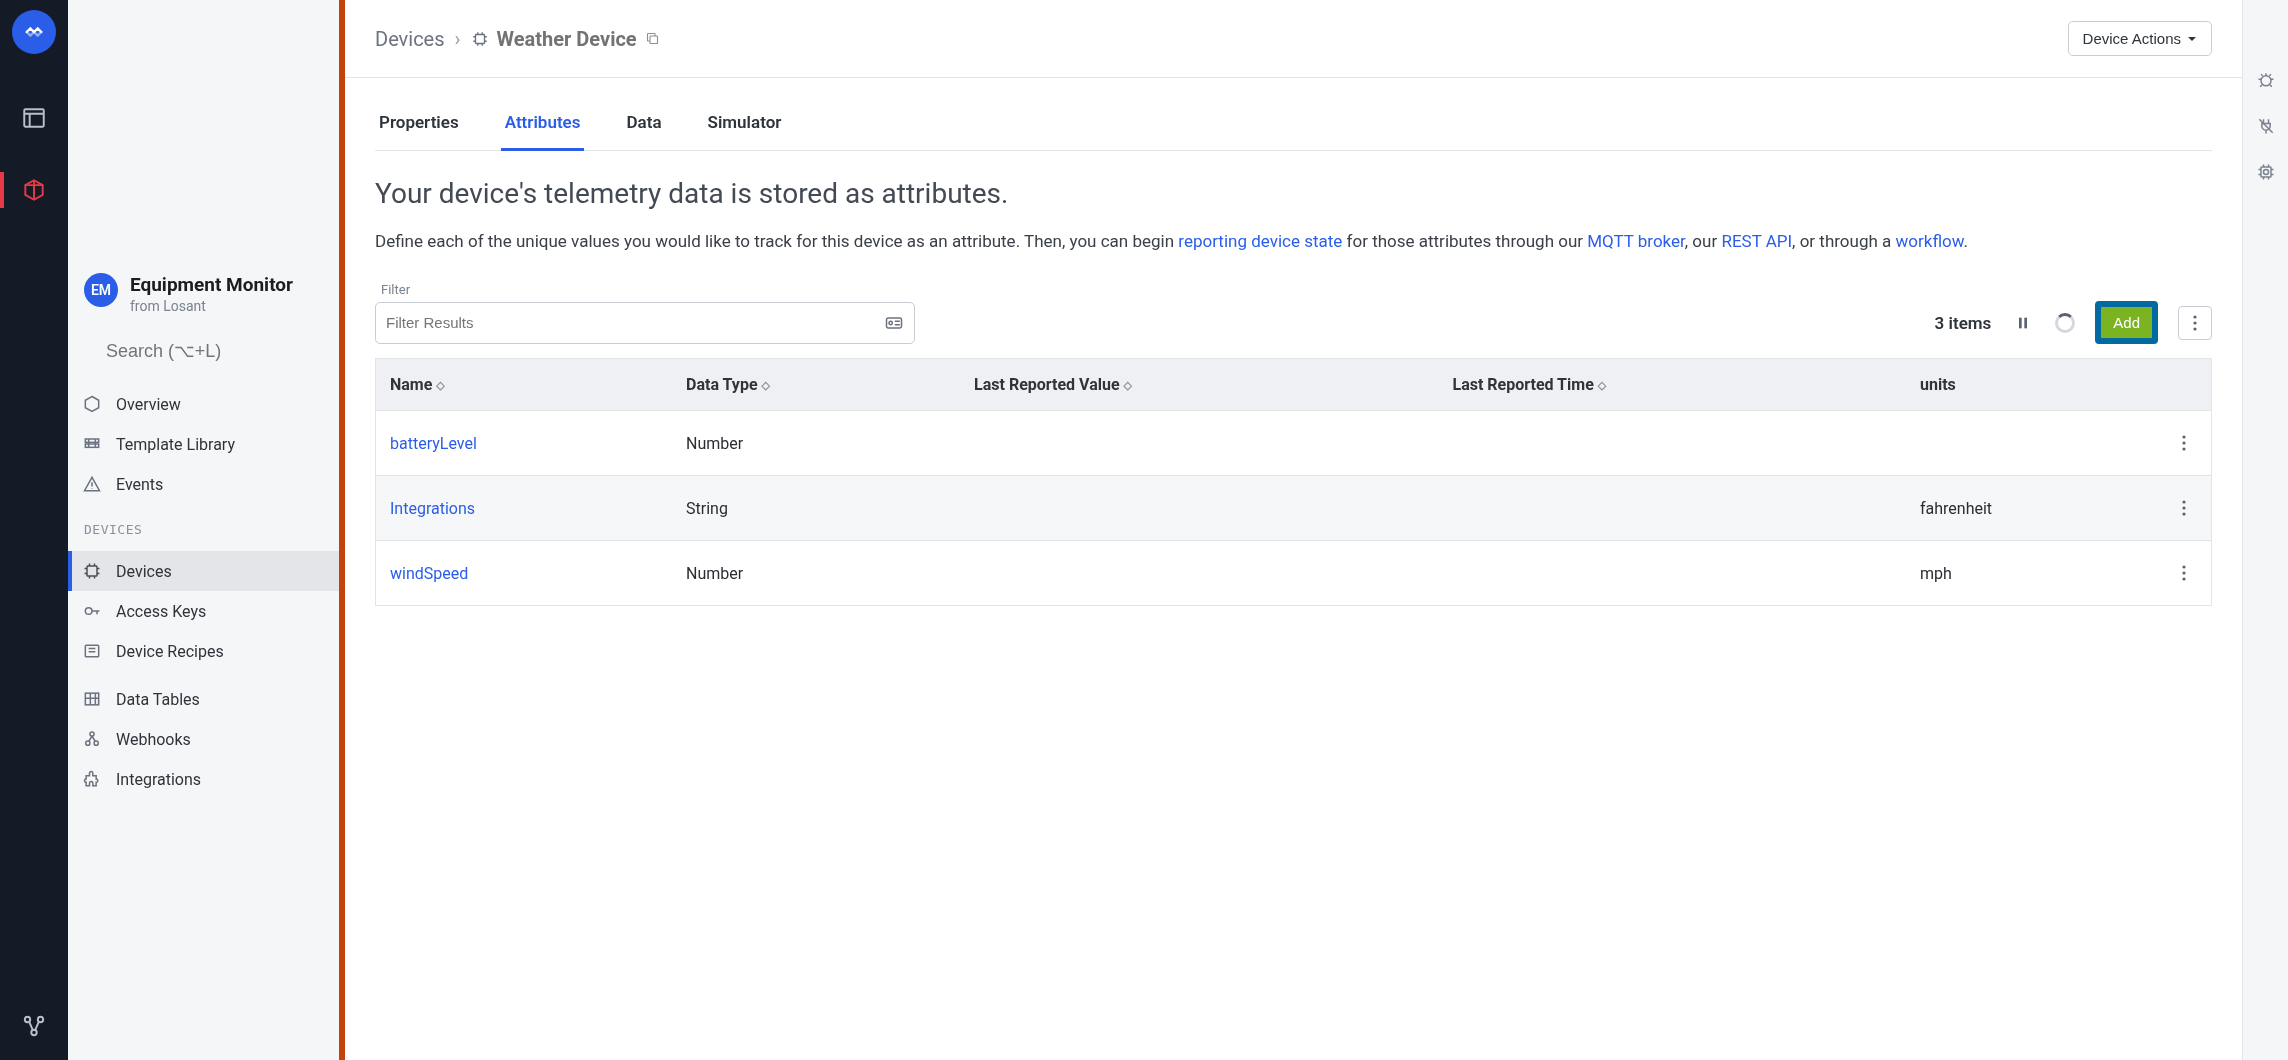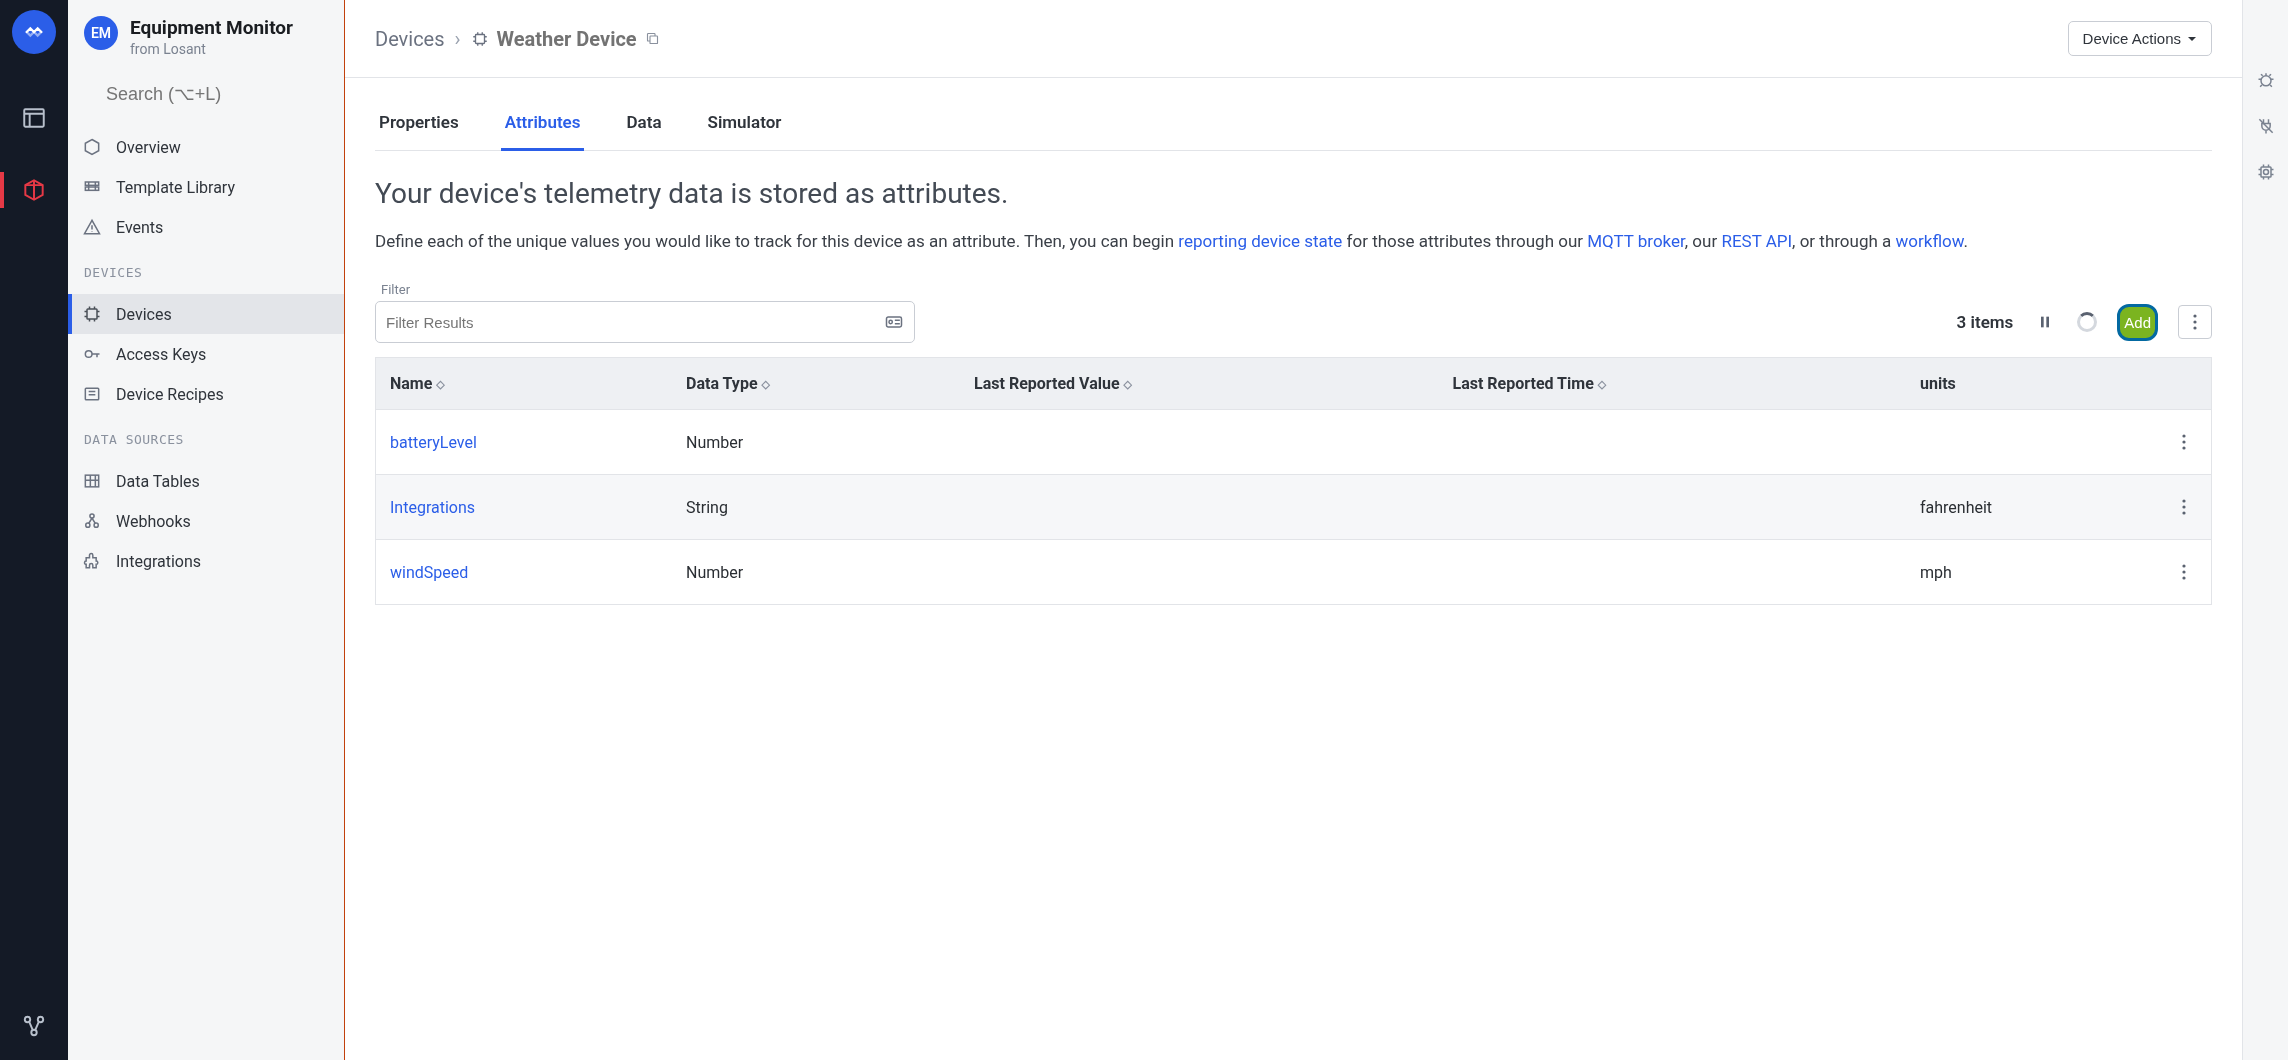--- a/index.html
+++ b/index.html
@@ -44,24 +44,25 @@
     position: absolute; left: 0; top: 8px; bottom: 8px; width: 4px;
     background: #e63946;
   }
   .rail-item svg { stroke: #b8c0cc; }
   .rail-item.active svg { stroke: #e63946; }
   .rail-spacer { flex: 1; }
   
   .sidebar {
     width: 277px;
     background: #f5f6f7;
-    border-right: 1px solid #c2410c;
+    border-right: 6px solid #c2410c;
     display: flex;
     flex-direction: column;
     flex-shrink: 0;
+    justify-content: center;
   }
   .sidebar-header {
     display: flex; align-items: flex-start; gap: 12px;
     padding: 16px 16px 12px 16px;
   }
   .app-badge {
     width: 34px; height: 34px;
     background: #2b5ee8;
     border-radius: 50%;
     color: #fff; font-weight: 600; font-size: 14px;
@@ -173,22 +174,22 @@
     border: none; outline: none; flex: 1; font-size: 15px; background: transparent;
   }
   .filter-spacer { flex: 1; }
   .item-count { font-size: 17px; font-weight: 600; color: #2f343b; }
   .icon-btn {
     background: transparent; border: none; cursor: pointer;
     display: flex; align-items: center; justify-content: center;
     padding: 4px;
   }
   .btn-add {
-    background: #7bb420; color: #fff; border: 3px solid #0369a1;
-    border-radius: 12px; padding: 7px 4px; font-size: 15px; font-weight: 500;
+    background: #7bb420; color: #fff; border: 6px solid #0369a1;
+    border-radius: 4px; padding: 7px 12px; font-size: 15px; font-weight: 500;
     cursor: pointer;
   }
   .btn-more {
     border: 1px solid #c9cdd4; background: #fff; border-radius: 4px;
     width: 34px; height: 34px; display: flex; align-items: center; justify-content: center;
     cursor: pointer;
   }
   
   table.data {
     width: 100%; border-collapse: collapse;
@@ -320,21 +321,20 @@
       </div>
       <div class="nav-item">
         <svg width="20" height="20" viewBox="0 0 24 24" fill="none" stroke-width="1.8">
             <rect x="4" y="5" width="16" height="14" rx="1"></rect>
             <path d="M8 9h8M8 13h8"></path>
           </svg>
         <span>Device Recipes</span>
       </div>
     </div>
 
-    <div class="nav-heading">DATA SOURCES</div>
     <div class="nav-section">
       <div class="nav-item">
         <svg width="20" height="20" viewBox="0 0 24 24" fill="none" stroke-width="1.8">
             <rect x="4" y="5" width="16" height="14"></rect>
             <path d="M4 11h16M10 5v14M16 5v14"></path>
           </svg>
         <span>Data Tables</span>
       </div>
       <div class="nav-item">
         <svg width="20" height="20" viewBox="0 0 24 24" fill="none" stroke-width="1.8">

